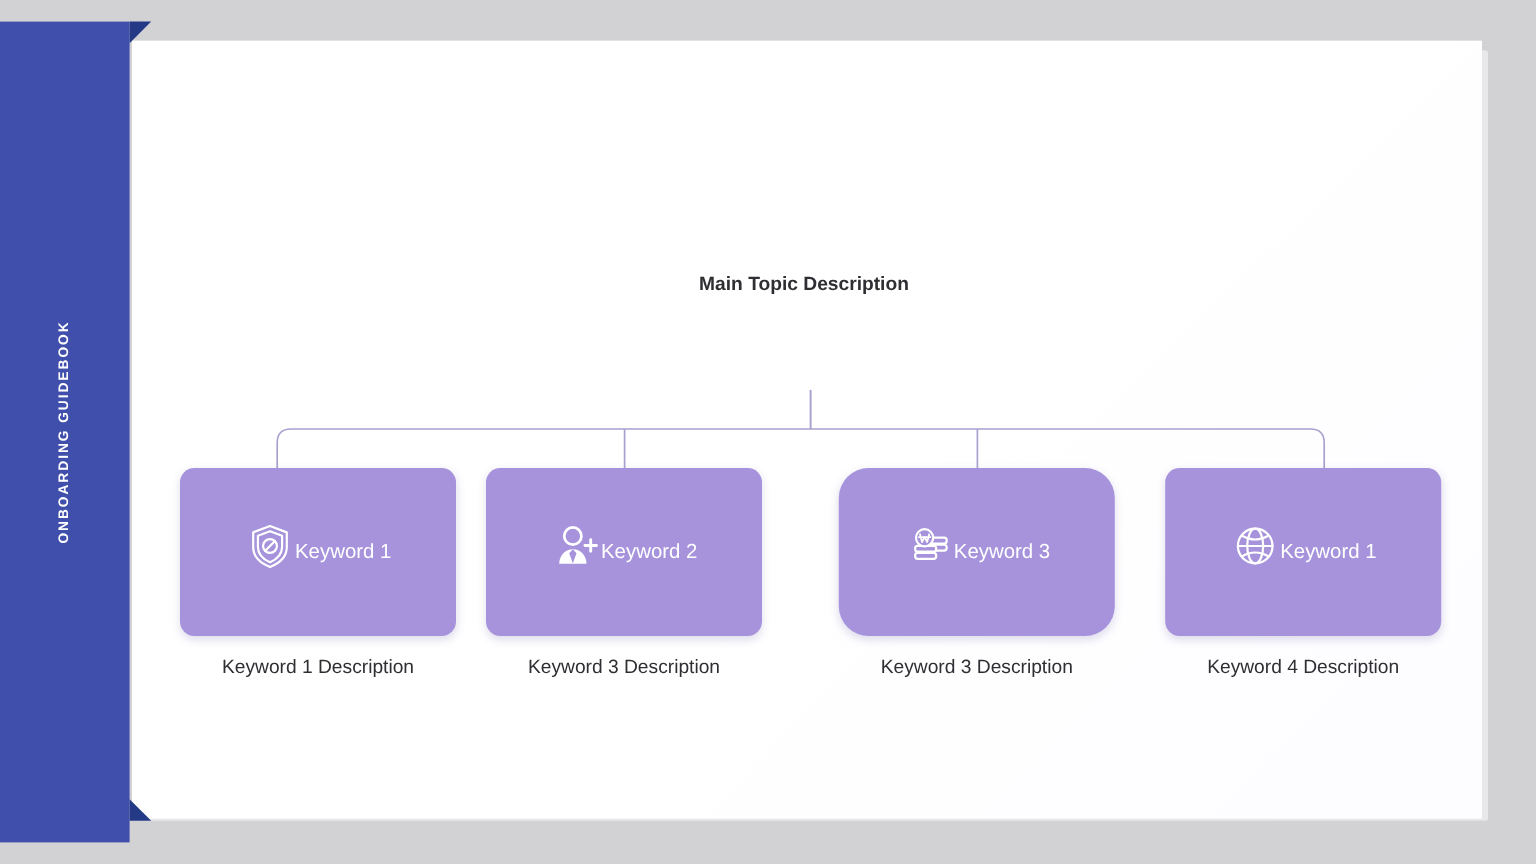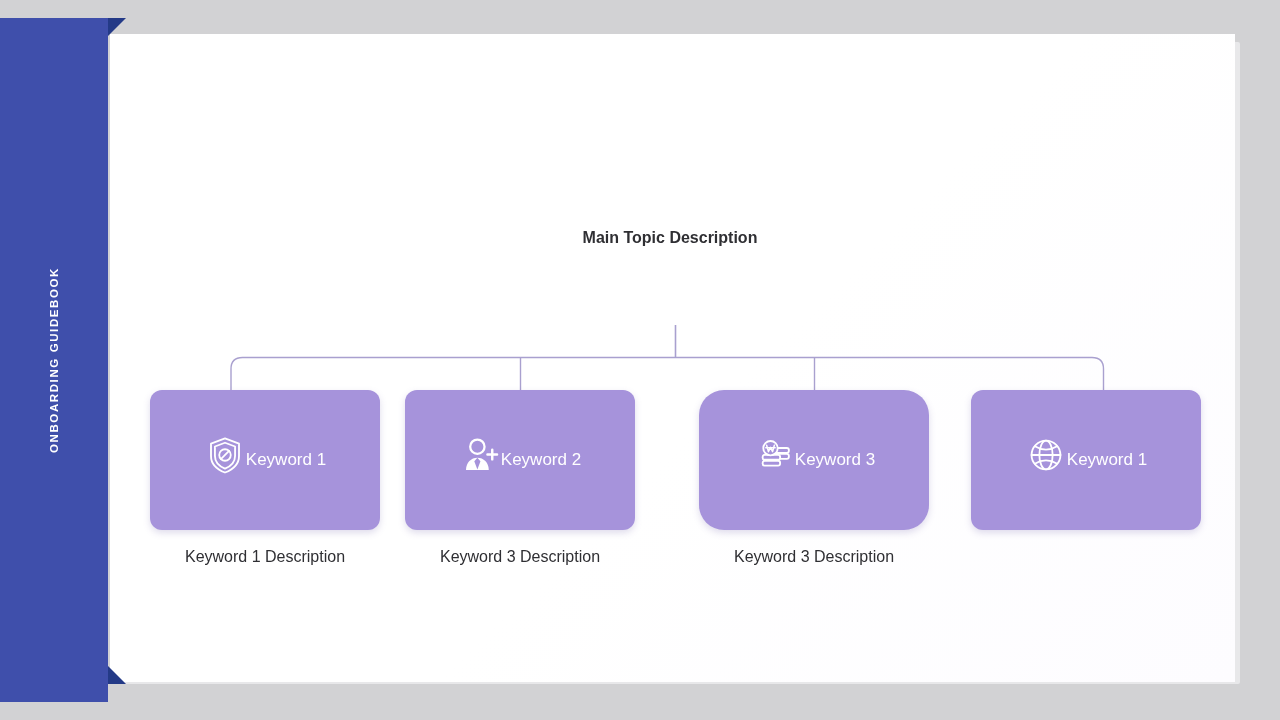--- a/index.html
+++ b/index.html
@@ -259,14 +259,15 @@
         <path d="M11.2 34 C15.5 31.4 19.6 30.2 24 30.2 C28.4 30.2 32.5 31.4 36.8 34"></path>
       </svg>
       <div class="card-label">Keyword 1</div>
     </div>
 
   </div>
 
   <div class="desc desc-1">Keyword 1 Description</div>
   <div class="desc desc-2">Keyword 3 Description</div>
   <div class="desc desc-3">Keyword 3 Description</div>
+  <div class="desc desc-4">Keyword 4 Description</div>
 
 </div>
 
 </body></html>

